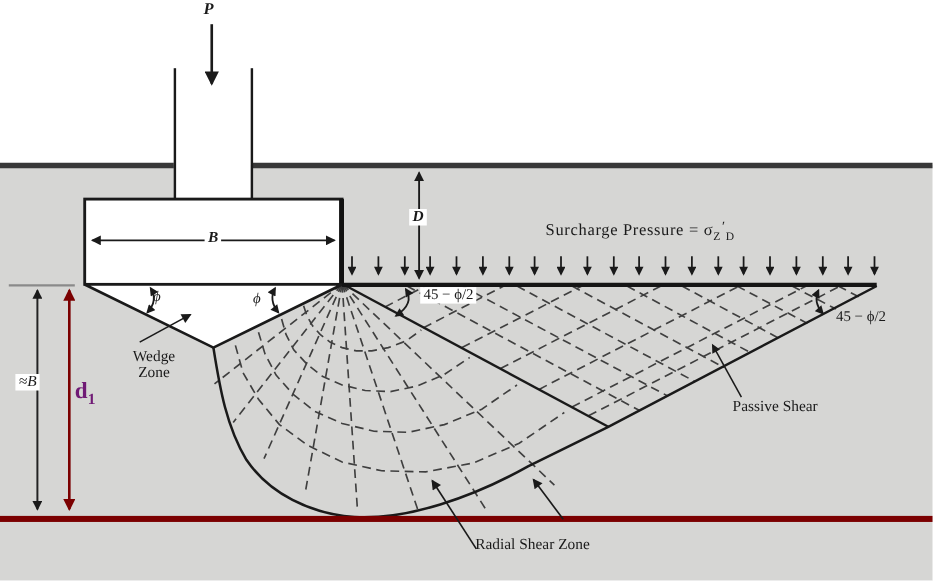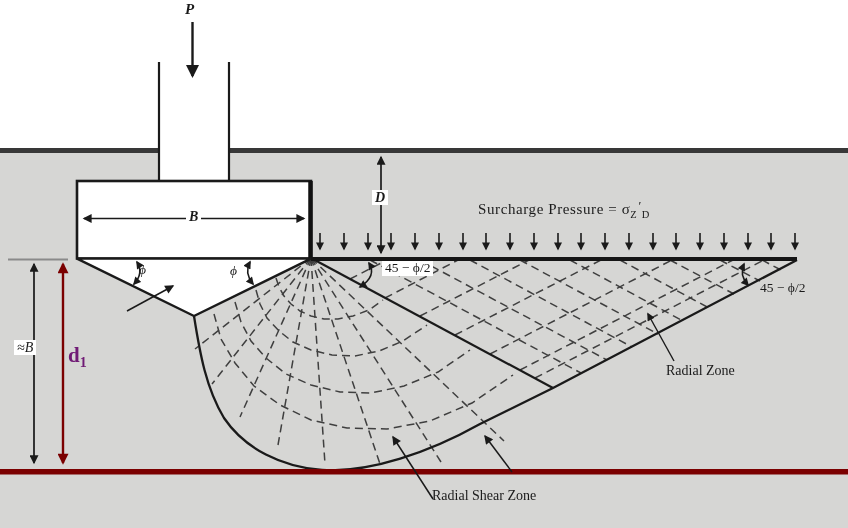--- a/index.html
+++ b/index.html
@@ -11,21 +11,21 @@
   }
   .stage svg{position:absolute;left:0;top:0;}
   .lbl{position:absolute;white-space:nowrap;font-size:14px;line-height:1.1;}
   .lbl.boxed{background:#ffffff;padding:0 3px;}
   .ital{font-style:italic;}
   .lbl sub{font-size:0.7em;}
   .prime{vertical-align:4px;font-size:0.85em;margin-left:1px;}
   #p-label{left:185px;top:1px;font-size:15px;font-weight:600;font-style:italic;}
   #b-label{left:186px;top:209px;font-size:14px;font-style:italic;font-weight:600;}
   #d-label{left:372px;top:190px;font-size:14px;font-style:italic;font-weight:600;}
-  #surcharge-label{left:478px;top:199px;font-size:15px;letter-spacing:0.6px;}
+  #surcharge-label{left:496px;top:199px;font-size:15px;letter-spacing:0.6px;}
   #angle-top-label{left:382px;top:261px;font-size:13.5px;}
   #angle-right-label{left:760px;top:281px;font-size:13.5px;}
   #phi-left-label{left:139px;top:263px;font-size:13.5px;font-style:italic;}
   #phi-right-label{left:230px;top:264px;font-size:13.5px;font-style:italic;}
   #wedge-zone-label{left:110px;top:317px;width:60px;text-align:center;}
   #passive-zone-label{left:666px;top:363px;}
   #lowest-shear-label{left:506px;top:473px;}
   #radial-shear-label{left:432px;top:488px;}
   #approx-b-label{left:14px;top:340px;font-size:14px;}
   #d1-label{left:68px;top:344px;font-size:21px;font-weight:bold;color:#701a75;}
@@ -157,18 +157,19 @@
   <div class="lbl boxed" id="b-label">B</div>
   <div class="lbl boxed" id="d-label">D</div>
 
   <div class="lbl" id="surcharge-label"><span>Surcharge Pressure = σ</span><sub>Z</sub><span class="prime">′</span><sub>D</sub></div>
 
   <div class="lbl boxed" id="angle-top-label">45 − ϕ/2</div>
   <div class="lbl" id="angle-right-label">45 − ϕ/2</div>
   <div class="lbl" id="phi-left-label">ϕ</div>
   <div class="lbl" id="phi-right-label">ϕ</div>
 
-  <div class="lbl" id="passive-zone-label">Radial Zone</div>
+  <div class="lbl" id="wedge-zone-label"><span>Wedge</span><br><span>Zone</span></div>
+  <div class="lbl" id="passive-zone-label">Passive Shear</div>
   <div class="lbl" id="radial-shear-label">Radial Shear Zone</div>
 
   <div class="lbl boxed" id="approx-b-label"><span class="ital">≈B</span></div>
   <div class="lbl" id="d1-label"><span>d</span><sub>1</sub></div>
 </div>
 
 </body></html>

